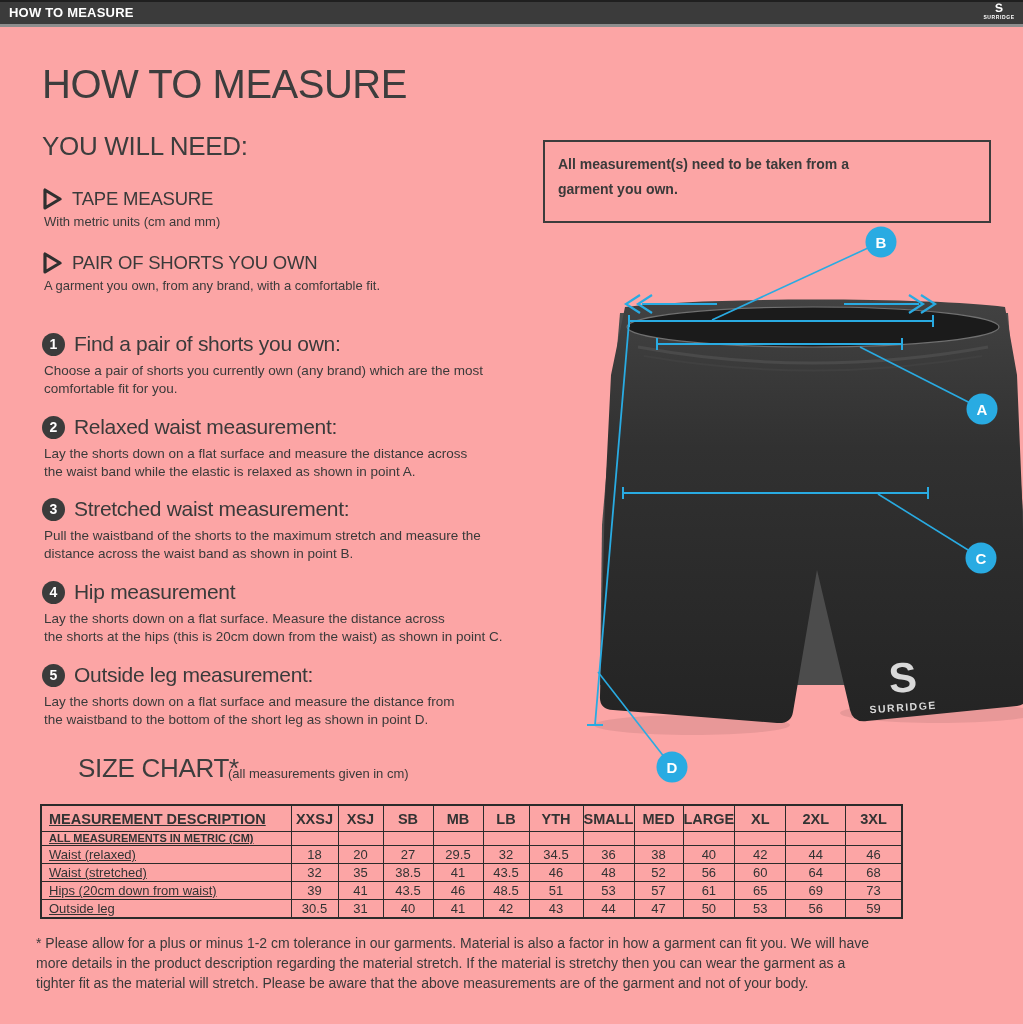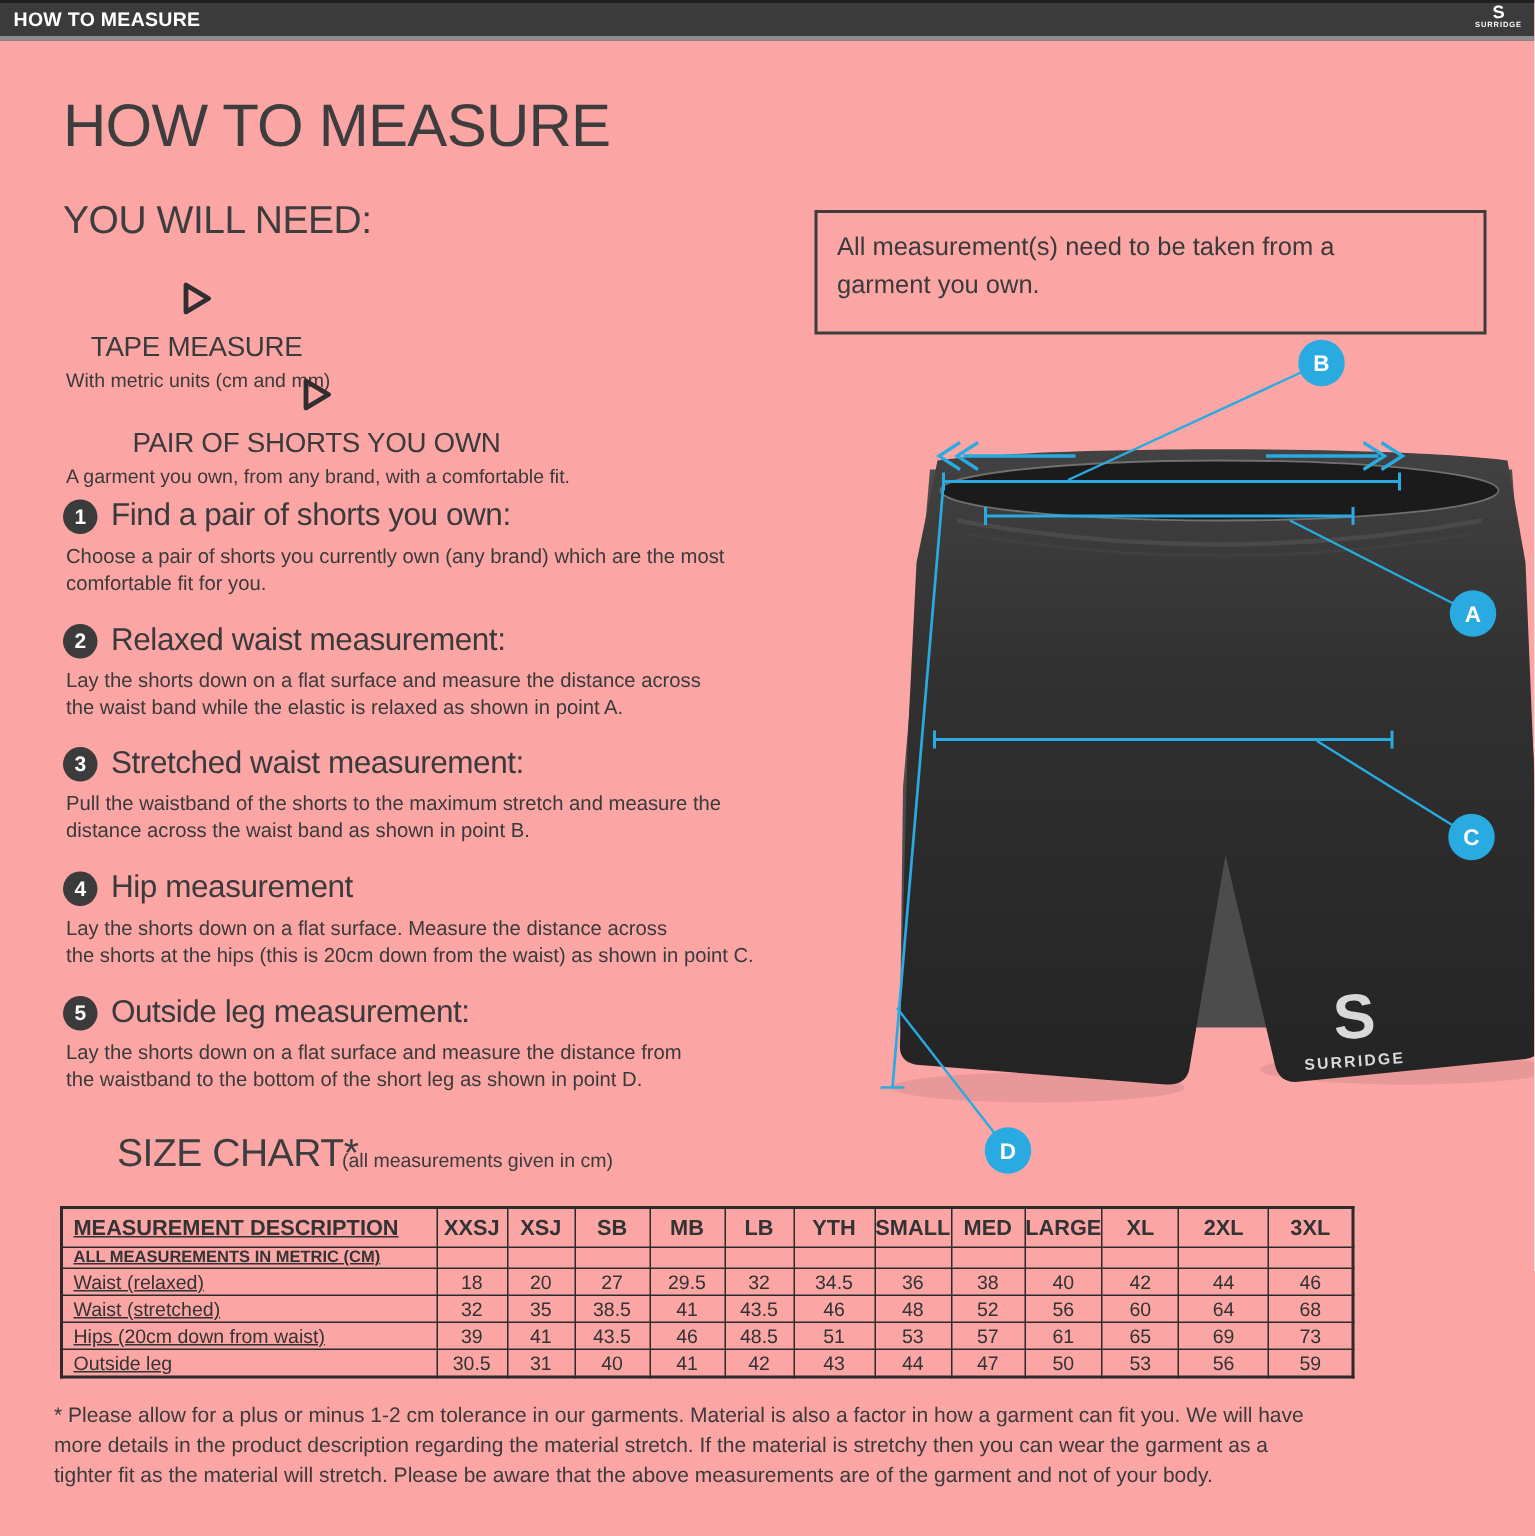--- a/index.html
+++ b/index.html
@@ -13,36 +13,36 @@
   .topbar-logo{position:absolute;right:4px;top:0px;width:40px;text-align:center;color:#fff;line-height:1;}
   .logo-s{font-size:12px;font-weight:bold;transform:rotate(-4deg);}
   .logo-text{font-size:5px;font-weight:bold;letter-spacing:.6px;margin-top:1px;}
 
   
   .h1{position:absolute;left:42px;top:62px;font-size:40px;color:#3d3d3d;letter-spacing:-.5px;}
   .h2{position:absolute;left:42px;top:131px;font-size:26px;color:#3d3d3d;letter-spacing:-.3px;}
 
   
   .need-item{position:absolute;left:42px;}
-  .need-head{display:flex;align-items:center;gap:10px;flex-direction:column;}
+  .need-head{display:flex;align-items:center;gap:10px;}
   .need-title{font-size:18.5px;color:#3a3a3a;letter-spacing:-.2px;}
   .need-desc{font-size:13px;color:#3a3a3a;margin-top:4px;margin-left:2px;}
 
   
   .step{position:absolute;left:42px;width:480px;}
   .step-head{display:flex;align-items:center;gap:9px;}
   .badge{width:23px;height:23px;border-radius:50%;background:#3b3b3b;color:#fff;font-size:14px;
          font-weight:bold;display:flex;align-items:center;justify-content:center;flex:0 0 auto;}
   .step-title{font-size:21px;color:#3a3a3a;letter-spacing:-.3px;}
   .step-body{margin-top:6px;margin-left:2px;font-size:13.5px;line-height:17.5px;color:#3a3a3a;white-space:nowrap;}
 
   
   .callout{position:absolute;left:543px;top:140px;width:431px;height:69px;border:2px solid #3c3c3c;
            padding:10px 0 0 13px;box-sizing:content-box;}
-  .callout div{font-size:17px;font-weight:normal;color:#3a3a3a;line-height:25px;white-space:nowrap;}
+  .callout div{font-size:14px;font-weight:bold;color:#3a3a3a;line-height:25px;white-space:nowrap;}
 
   
   .diagram{position:absolute;left:580px;top:225px;}
 
   
   .sizechart-h{position:absolute;left:42px;top:753px;font-size:26px;color:#3d3d3d;letter-spacing:-.3px;margin-left:36px;}
   .sizechart-note{position:absolute;left:228px;top:766px;font-size:13px;color:#3a3a3a;}
   .size-table{position:absolute;left:40px;top:804px;border-collapse:collapse;table-layout:fixed;
               border:2px solid #2b2b2b;}
   .size-table th,.size-table td{border:1px solid #2b2b2b;text-align:center;overflow:hidden;

